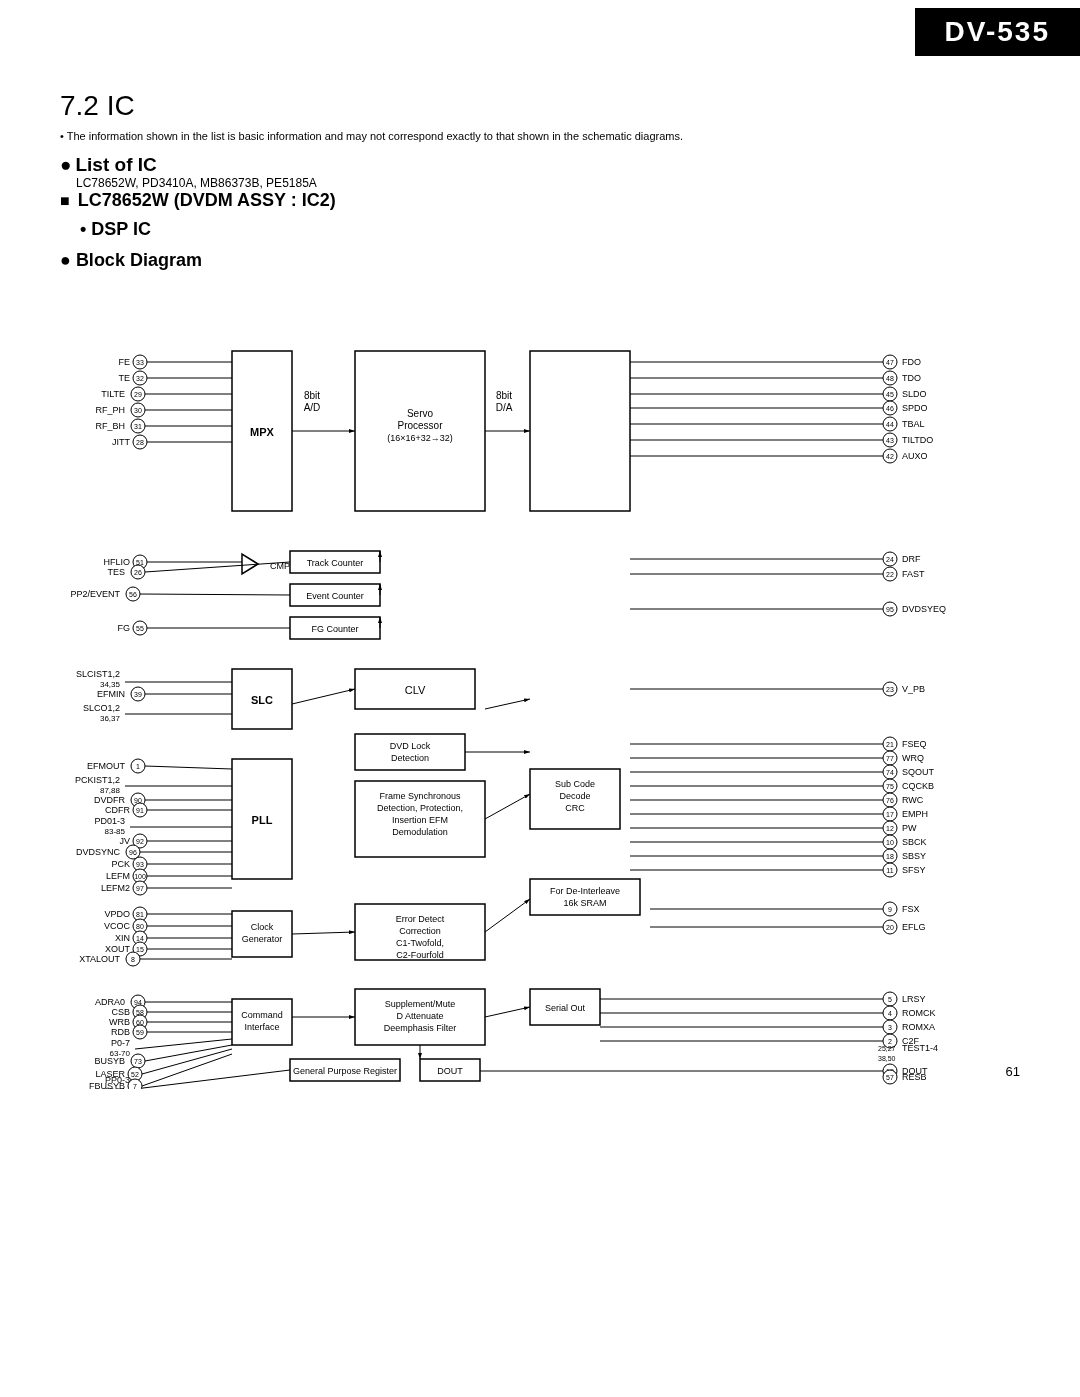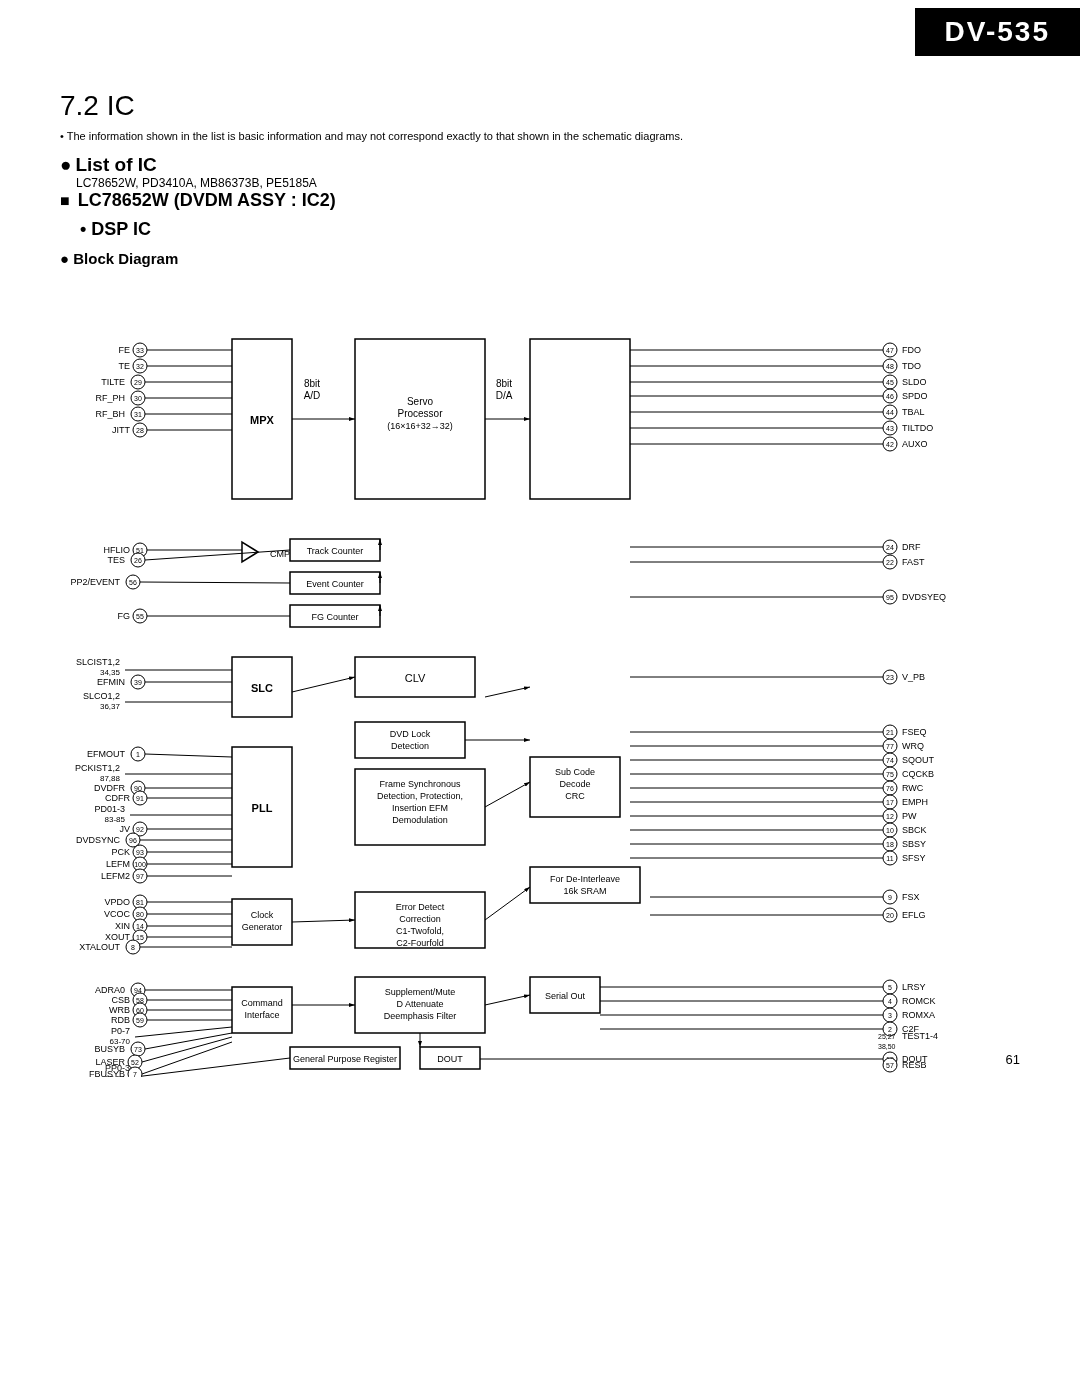--- a/index.html
+++ b/index.html
@@ -61,23 +61,23 @@
       content: "■";
       font-size: 16px;
     }
     .dsp-ic {
       font-size: 18px;
       font-weight: bold;
       margin-left: 20px;
       margin-bottom: 10px;
     }
     .block-diagram-title {
-      font-size: 15px;
+      font-size: 18px;
       font-weight: bold;
-      margin-bottom: 10px;
+      margin-bottom: 18px;
     }
     .block-diagram-title::before {
       content: "● ";
     }
     .diagram-container {
       position: relative;
       width: 940px;
       height: 780px;
       border: none;
       margin-left: 10px;

